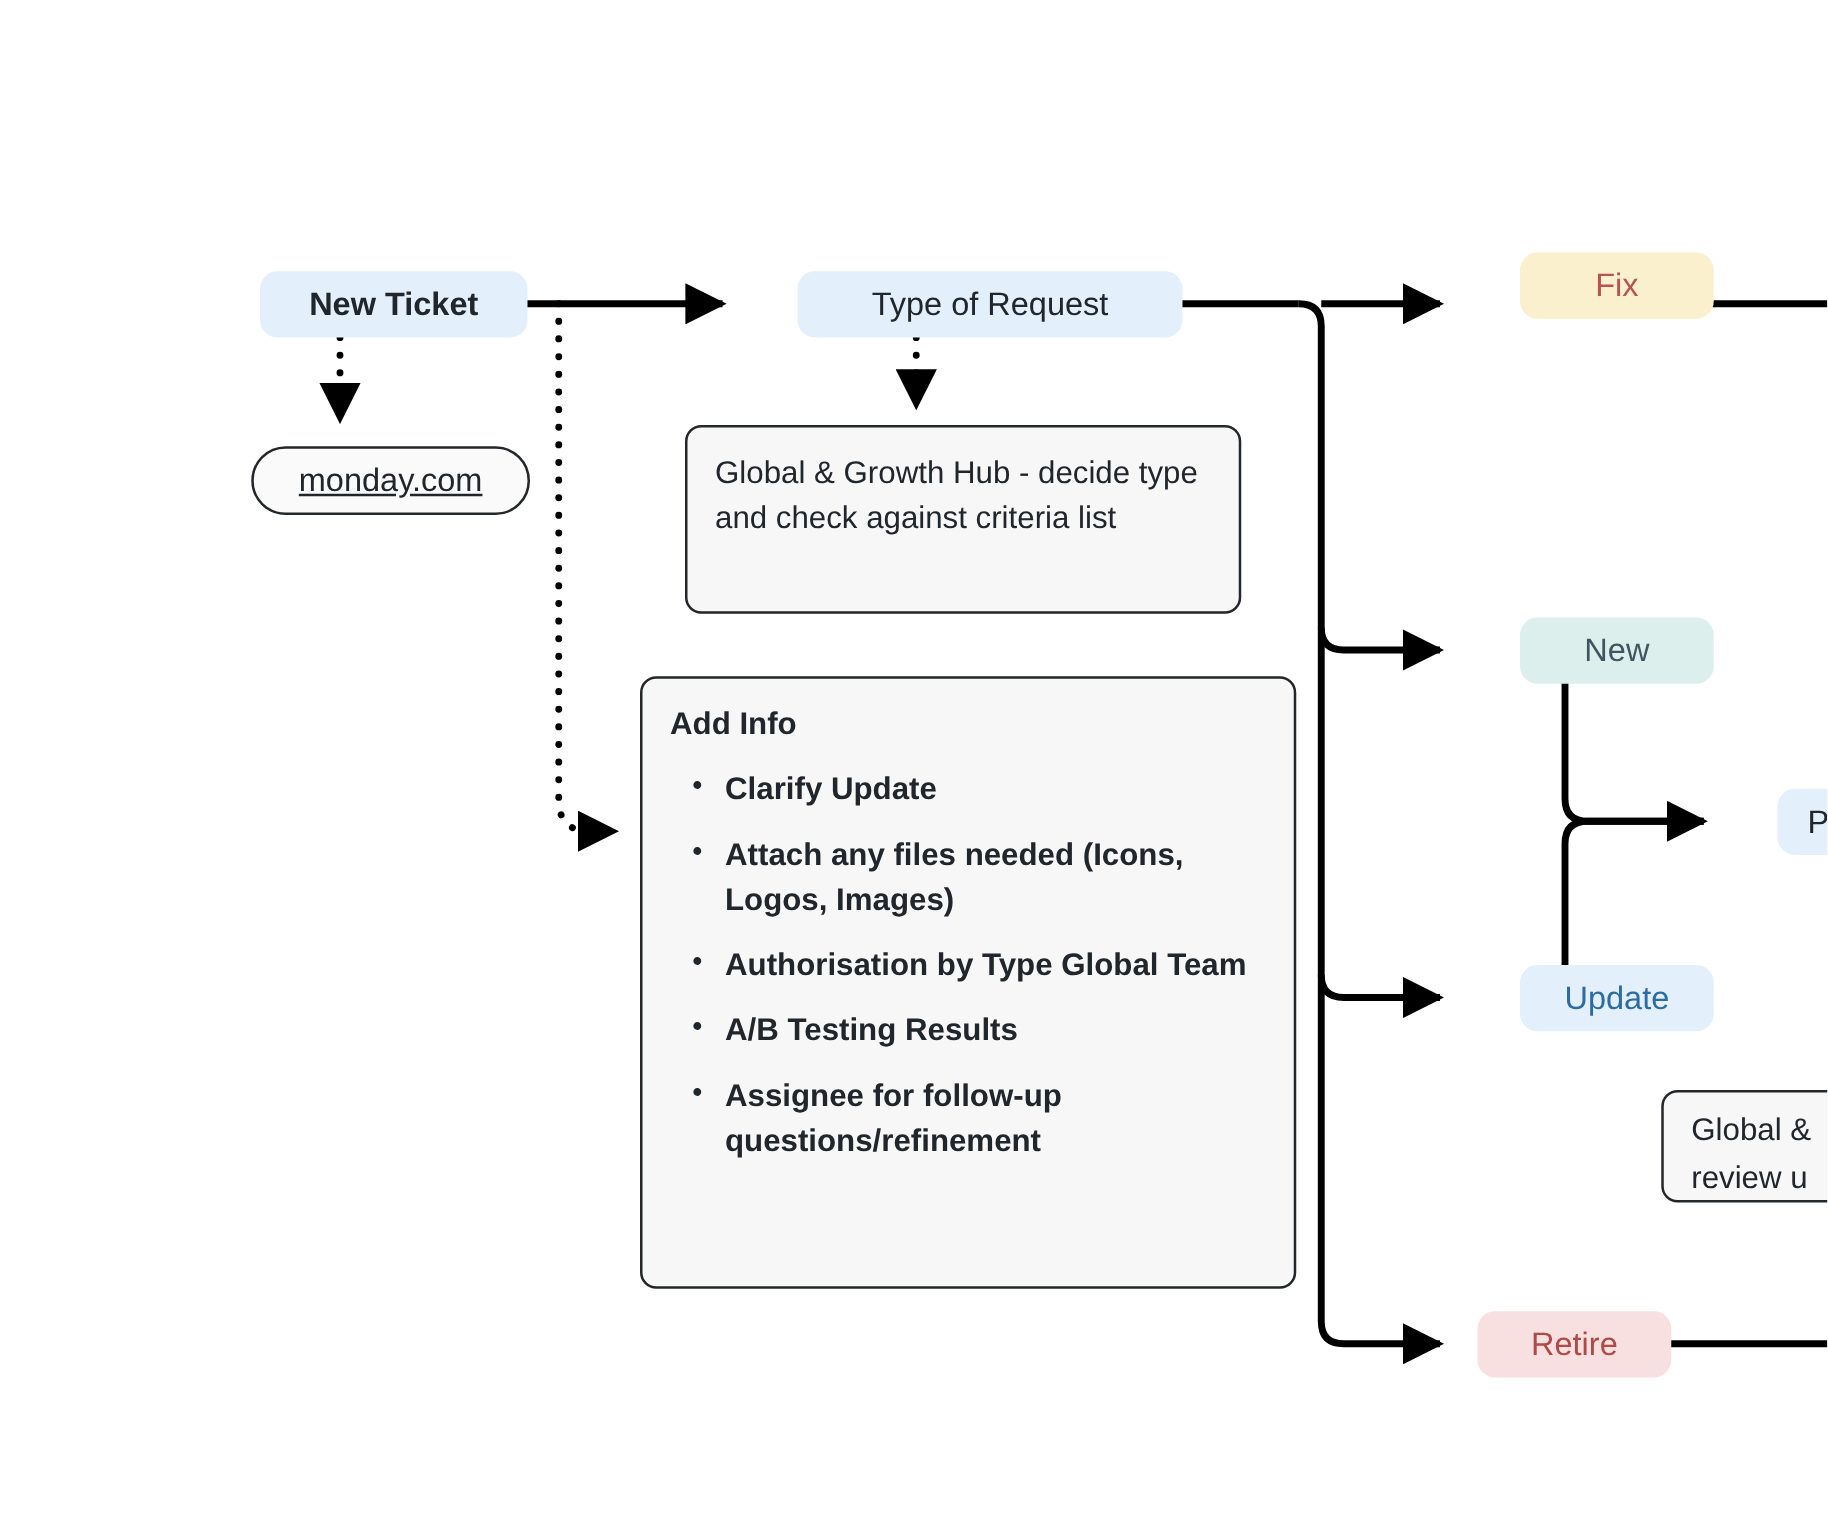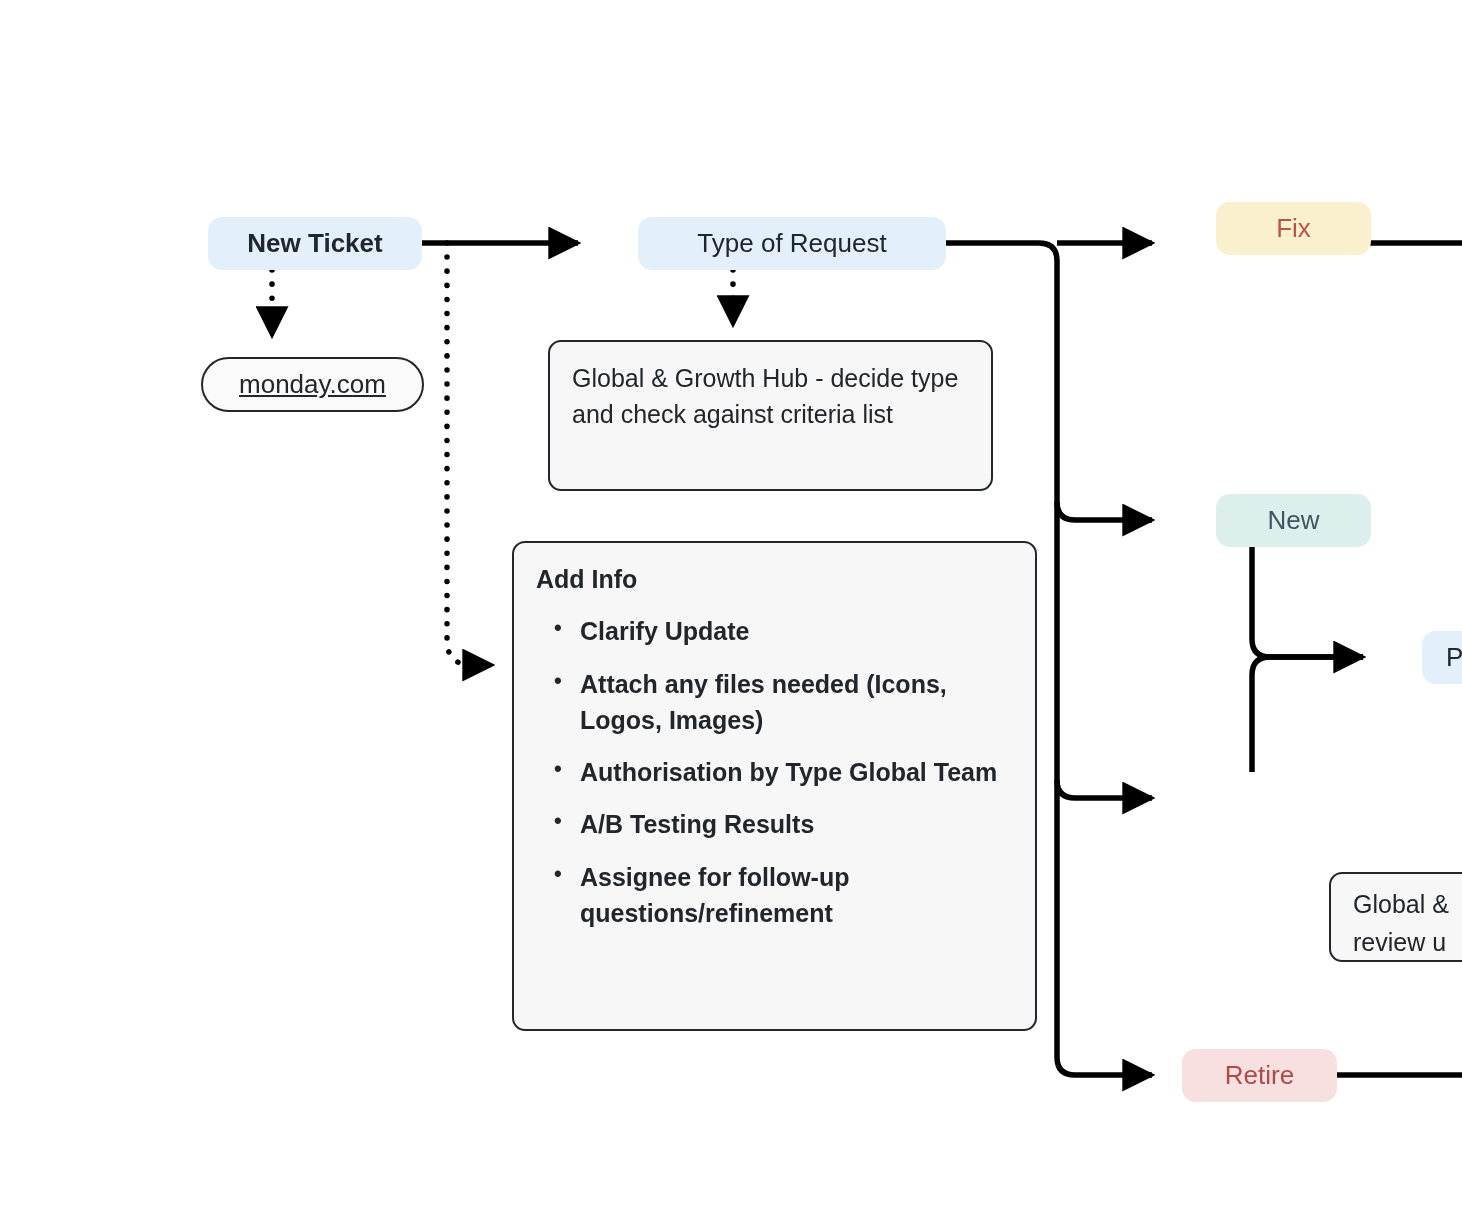--- a/index.html
+++ b/index.html
@@ -155,20 +155,23 @@
   </div>
 
   <div class="node pill c-cream" style="left:1176px; top:202px; width:155px; height:53px;">
     <span>Fix</span>
   </div>
 
   <div class="node pill c-mint" style="left:1176px; top:494px; width:155px; height:53px;">
     <span>New</span>
   </div>
 
+  <div class="node pill c-blue-t" style="left:1176px; top:772px; width:155px; height:53px;">
+    <span>Update</span>
+  </div>
 
   <div class="node pill c-blue" style="left:1382px; top:631px; width:155px; height:53px; justify-content:flex-start; padding-left:24px;">
     <span>Prior</span>
   </div>
 
   <div class="node pill c-pink" style="left:1142px; top:1049px; width:155px; height:53px;">
     <span>Retire</span>
   </div>
 
   <div class="note" style="left:512px; top:340px; width:445px; height:151px;margin-left:36px;">

